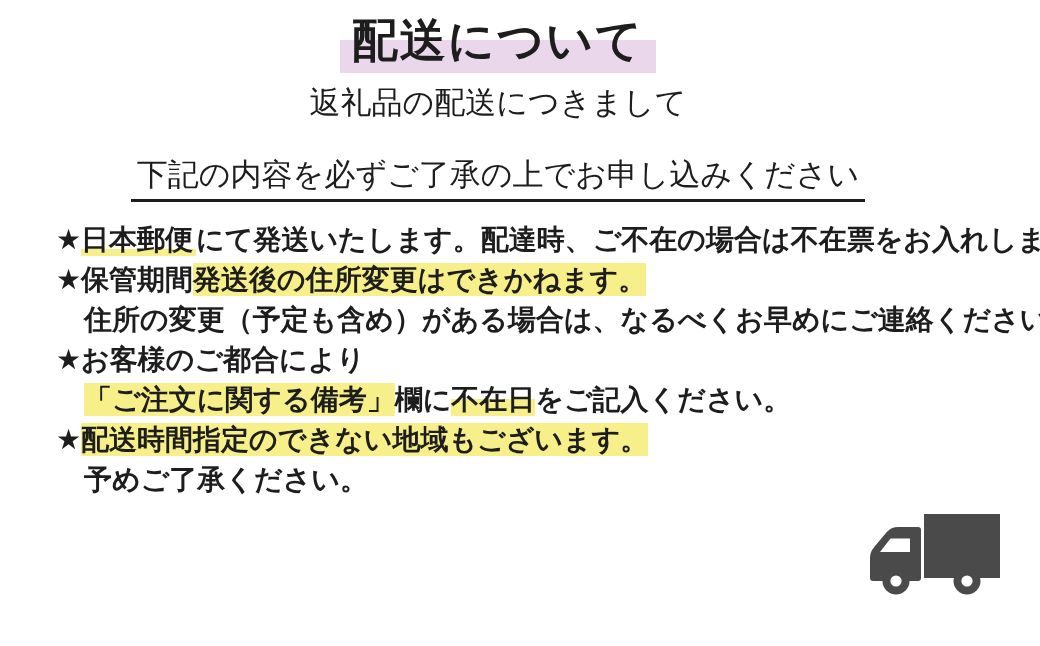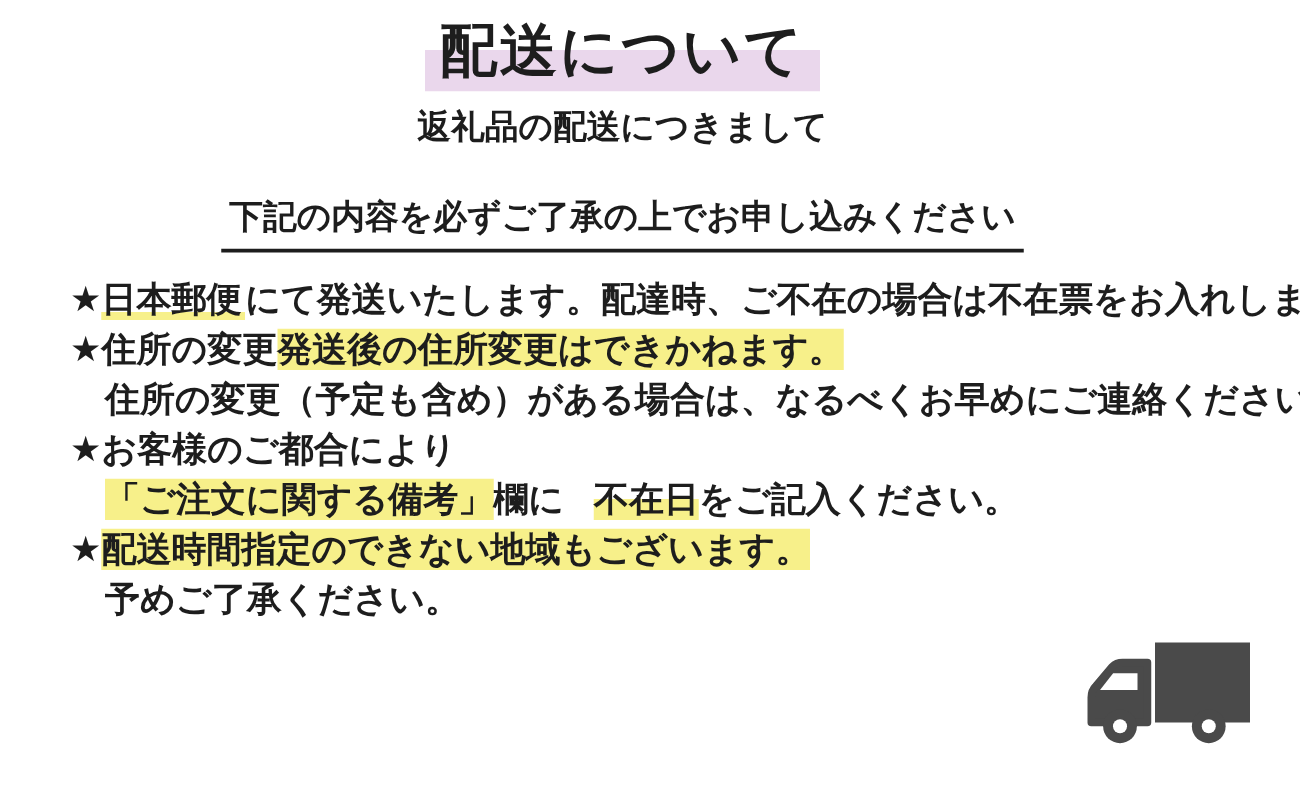--- a/index.html
+++ b/index.html
@@ -24,43 +24,43 @@
     display: inline-block;
     font-size: 46px;
     font-weight: 700;
     line-height: 1.25;
     letter-spacing: 2px;
     padding: 0 12px 3px 12px;
     background: linear-gradient(to bottom, transparent 46%, var(--purple) 46%);
   }
   .subtitle {
     margin-top: 10px;
-    font-size: 27px;
-    font-weight: 700;
+    font-size: 31px;
+    font-weight: 400;
     line-height: 38px;
   }
   .subtitle-line2 {
     display: inline-block;
     border-bottom: 3px solid var(--text);
     padding: 0 6px 6px 6px;
     margin-top: 34px;
   }
 
   .notes {
     margin-top: 18px;
     padding-left: 56px;
     font-size: 28px;
     font-weight: 700;
     line-height: 40px;
   }
   .note-line { white-space: nowrap; }
   .note-line.indent { padding-left: 28px; }
 
   .hl-full   { background: var(--yellow); text-align: center; }
-  .hl-bottom { background: linear-gradient(to bottom, transparent 50%, var(--yellow) 50%); margin-left: 24px; }
+  .hl-bottom { background: linear-gradient(to bottom, transparent 50%, var(--yellow) 50%); }
   .hl-peek   { background: linear-gradient(to bottom, transparent 80%, var(--yellow) 80%); padding-right: 3px; }
 
   .truck {
     position: absolute;
     right: 34px;
     bottom: 44px;
     color: var(--truck);
   }
 </style>
 </head>
@@ -71,21 +71,21 @@
   <div class="header">
     <h1 style="margin:0; font-size:inherit; font-weight:inherit;text-decoration:underline;"><span class="title">配送について</span></h1>
     <div class="subtitle">
       <div>返礼品の配送につきまして</div>
       <div><span class="subtitle-line2">下記の内容を必ずご了承の上でお申し込みください</span></div>
     </div>
   </div>
 
   <div class="notes">
       <div class="note-line"><span>★</span><span class="hl-peek">日本郵便</span><span>にて発送いたします。配達時、ご不在の場合は不在票をお入れします。</span></div>
-      <div class="note-line"><span>★住所の変更</span><span class="hl-full">発送後の住所変更はできかねます。</span></div>
+      <div class="note-line"><span>★保管期間</span><span class="hl-full">発送後の住所変更はできかねます。</span></div>
       <div class="note-line indent"><span>住所の変更（予定も含め）がある場合は、なるべくお早めにご連絡ください。</span></div>
       <div class="note-line"><span>★お客様のご都合により</span></div>
       <div class="note-line indent"><span class="hl-full">「ご注文に関する備考」</span><span>欄に</span><span class="hl-bottom">不在日</span><span>をご記入ください。</span></div>
       <div class="note-line"><span>★</span><span class="hl-full">配送時間指定のできない地域もございます。</span></div>
       <div class="note-line indent"><span>予めご了承ください。</span></div>
     </div>
 
   <svg class="truck" width="145" height="96" viewBox="0 0 145 96" aria-hidden="true">
     <rect x="63" y="8" width="76" height="64" fill="currentColor"></rect>
     <path d="M12 72 V52 Q12 46.5 15.5 43 L28.5 27.5 Q32 24 37 24 H57 V72 Z" fill="currentColor" stroke="currentColor" stroke-width="6" stroke-linejoin="round"></path>

